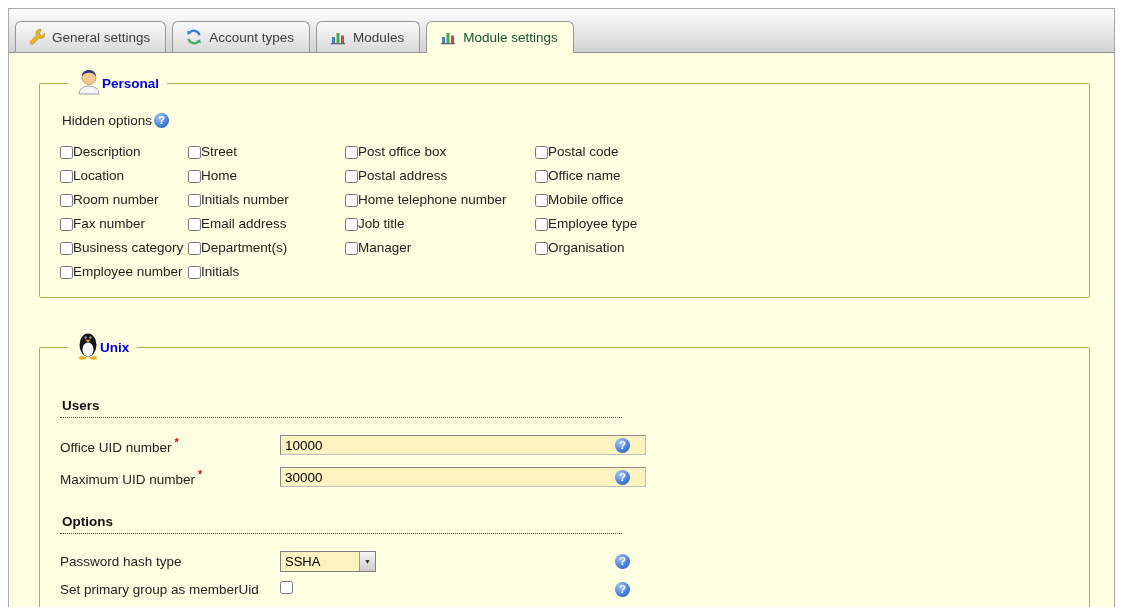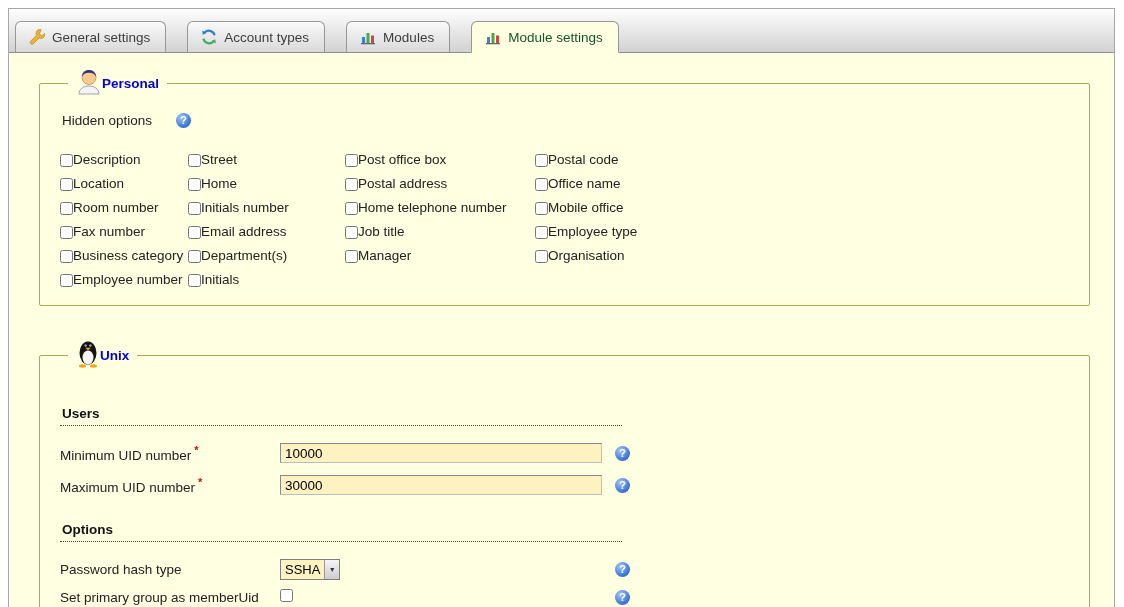--- a/index.html
+++ b/index.html
@@ -23,21 +23,21 @@
     border-bottom: 1px solid #8f8f8f;
     display: flex;
     align-items: flex-end;
     padding-left: 6px;
   }
   .tab {
     display: flex;
     align-items: center;
     gap: 7px;
     padding: 7px 15px 7px 13px;
-    margin-right: 21px;
+    margin-right: 6px;
     background: linear-gradient(#fafafa, #d9d9d9);
     border: 1px solid #979797;
     border-bottom: none;
     border-radius: 6px 6px 0 0;
     font-size: 13.5px;
     color: #3e3e3e;
     cursor: pointer;
     white-space: nowrap;
   }
   .tab.active {
@@ -69,22 +69,22 @@
   }
   .legend-text {
     color: #0000e0;
     font-weight: bold;
     font-size: 13.5px;
   }
   
   .hidden-row {
     display: flex;
     align-items: flex-end;
-    gap: 24px;
-    margin: 10px 0 24px 2px;
+    gap: 2px;
+    margin: 10px 0 16px 2px;
     font-size: 13.5px;
   }
   .cb-grid {
     display: grid;
     grid-template-columns: 128px 157px 190px 1fr;
     row-gap: 9px;
     font-size: 13.5px;
   }
   .cb {
     display: flex;
@@ -117,33 +117,33 @@
   }
   .form-row.tight { margin-bottom: 6px; }
   .flabel { white-space: nowrap; }
   .req {
     color: #e00000;
     font-weight: bold;
     font-size: 11px;
     margin-left: 3px;
   }
   .text-input {
-    width: 322px;
+    width: 366px;
     height: 20px;
     background: #fff2c1;
     border: 1px solid #8a8a8a;
     border-bottom-color: #bdbdbd;
     border-right-color: #bdbdbd;
     padding: 0 4px;
     font: 13.5px "Liberation Sans", sans-serif;
     color: #000;
   }
   .select-box {
     display: inline-flex;
-    width: 60px;
+    width: 96px;
     height: 21px;
     background: #fff2c1;
     border: 1px solid #7f7f7f;
     align-items: stretch;
     cursor: pointer;
   }
   .select-text {
     flex: 1;
     padding: 2px 4px 0 4px;
     font-size: 13px;
@@ -349,21 +349,21 @@
             <ellipse cx="17.5" cy="28" rx="3.6" ry="1.7" fill="#f2a71b"></ellipse>
           </svg>
         </span>
         <span class="legend-text">Unix</span>
       </legend>
 
       <div class="section first">Users</div>
 
       <div class="form-row">
         <span class="flabel">
-          <span>Minimum UID number</span><sup class="req">*</sup>
+          <span>Office UID number</span><sup class="req">*</sup>
         </span>
         <span>
           <input class="text-input" type="text" value="10000" style="">
         </span>
         <span class="help">?</span>
       </div>
 
       <div class="form-row">
         <span class="flabel">
           <span>Maximum UID number</span><sup class="req">*</sup>

